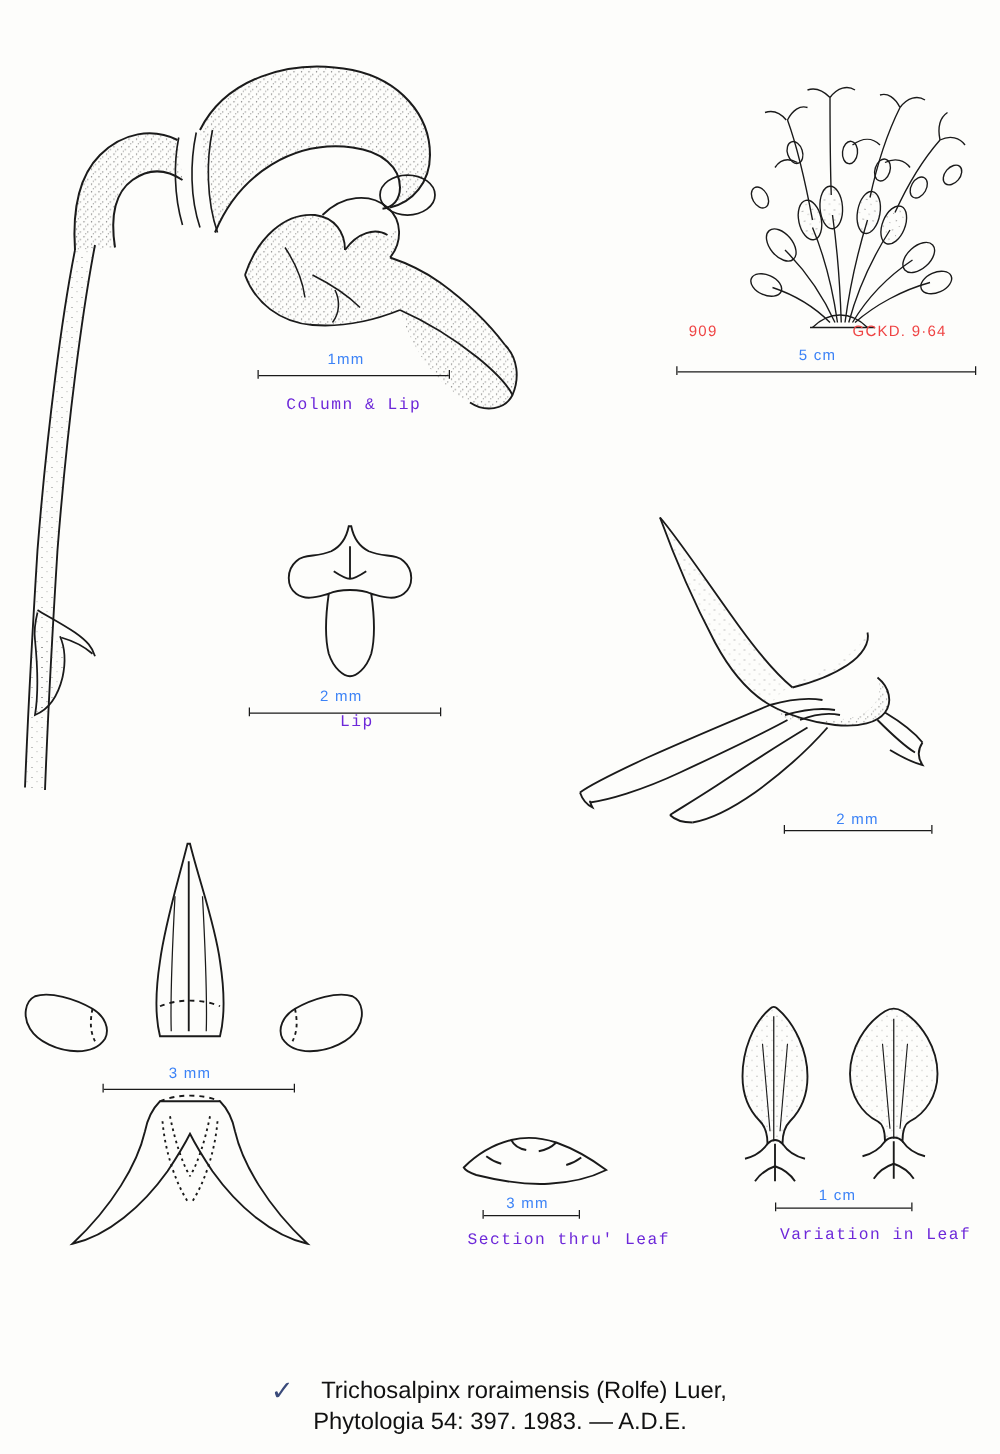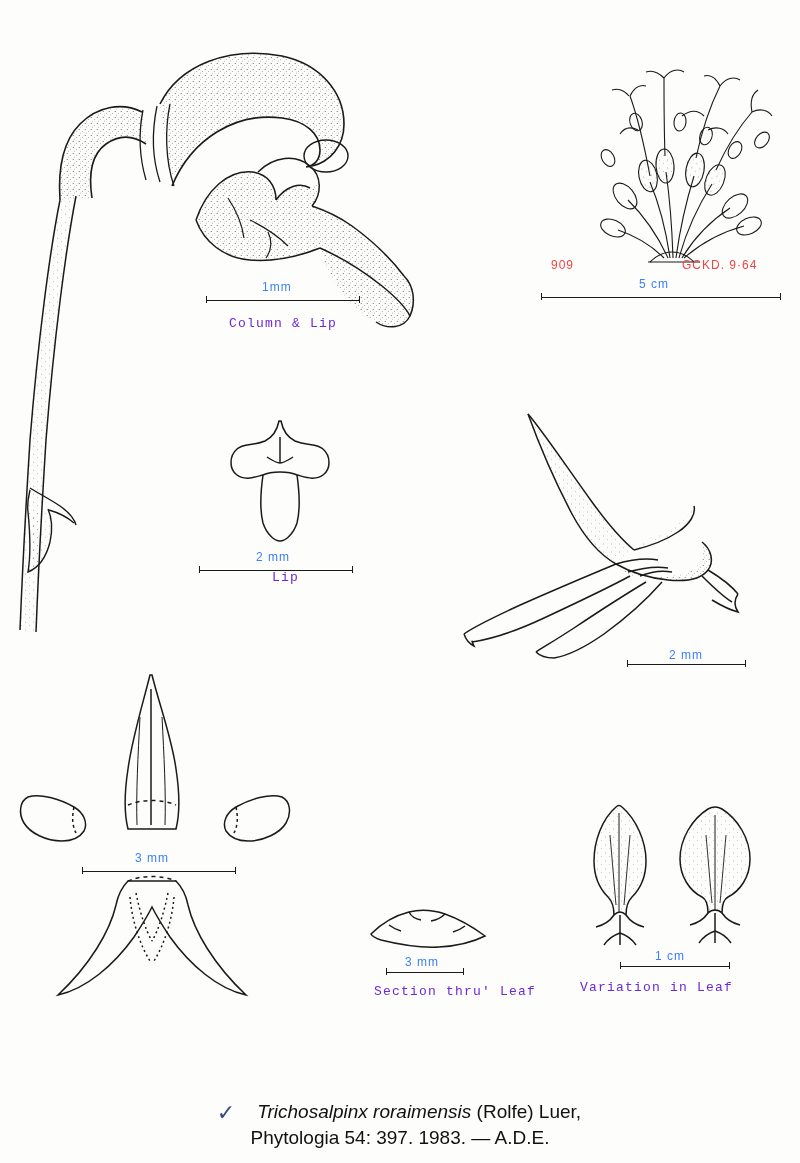--- a/index.html
+++ b/index.html
@@ -58,21 +58,20 @@
     position: absolute;
     left: 0;
     width: 800px;
     text-align: center;
     color: #111;
   }
   .caption .line1 {
     font-size: 19px;
   }
   .caption .line1 .sp {
-    font-style: italic;
     margin-left: 20px;
   }
   .caption .line2 {
     font-size: 19px;
     margin-top: 3px;
   }
   .tick {
     position: absolute;
     font-size: 22px;
     color: #3a4a7a;
@@ -365,21 +364,21 @@
                  C66,46 56,24 42,12 C40,10 38,10 36,12 Z"></path>
         <path d="M128,14 C112,24 100,44 100,64 C100,82 110,96 122,102 C126,104 128,110 128,118
                  C132,114 138,114 142,118 C142,110 144,104 148,102 C160,96 170,82 170,64
                  C170,44 158,24 142,14 C137,11 133,11 128,14 Z"></path>
       </g>
     </svg>
   </div>
 
   <div class="scalebar" style="left:620px; top:962px; width:108px;"></div>
   <div class="label scalenum" style="left:655px; top:949px;">1 cm</div>
-  <div class="label handlabel" style="left:580px; top:980px;">Variation in Leaf</div>
+  <div class="label handlabel" style="left:624px; top:980px;">Variation in Leaf</div>
 
   <div class="caption" style="top:1098px;">
     <div class="line1">
       <span class="tick" style="position:relative; top:2px; left:-2px;">✓</span><span class="sp">Trichosalpinx roraimensis</span>
       <span>(Rolfe) Luer,</span>
     </div>
     <div class="line2">Phytologia 54: 397. 1983. — A.D.E.</div>
   </div>
 
 </div>

